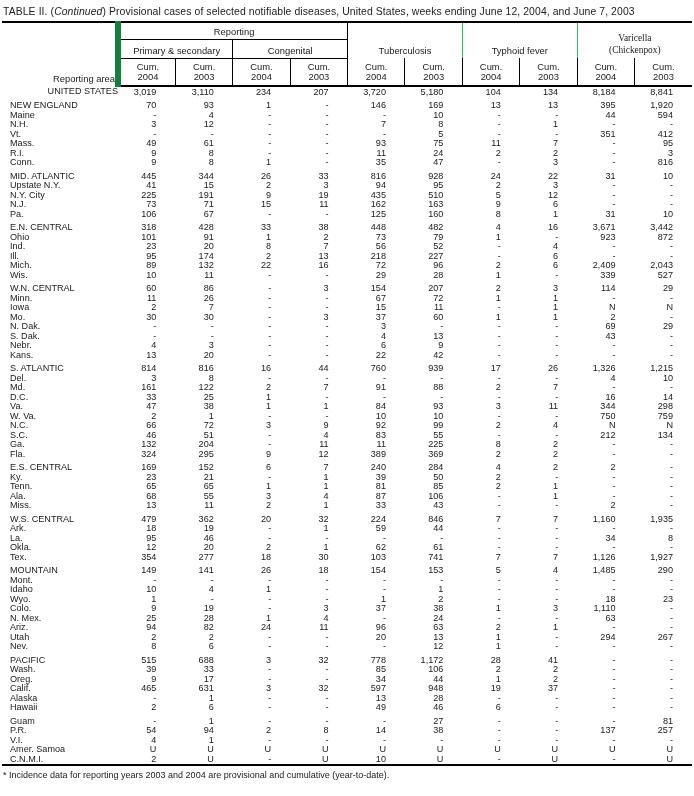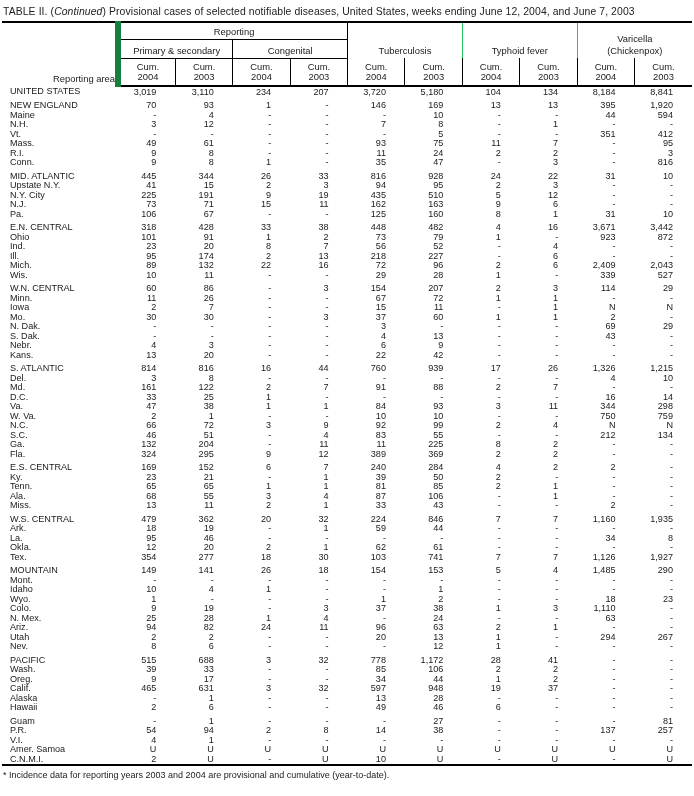--- a/index.html
+++ b/index.html
@@ -47,21 +47,21 @@
   th.grp-syphilis {
     border-left: 1px solid #000;
     border-right: 1px solid #000;
     border-bottom: 1px solid #000;
     padding: 3px 0 2px 0;
   }
   th.grp-span {
     border-right: 1px solid #22c55e;
     padding-bottom: 2px;
   }
-  th.grp-last { border-right: none; padding-bottom: 2px; line-height: 11.5px; }
+  th.grp-last { border-right: none; padding-bottom: 2px; line-height: 11.5px; font-family: Liberation Serif, serif; }
   th.sub {
     border-right: 1px solid #000;
     border-bottom: 1px solid #000;
     border-left: 1px solid #000;
     padding: 5px 0 2px 0;
     margin-left: 48px;
   }
   th.cum {
     border-left: 1px solid #000;
     border-bottom: 2px solid #000;
@@ -73,21 +73,21 @@
 
   tbody { border-bottom: 2px solid #000; }
   tbody td {
     font-size: 9.1px;
     line-height: 9.5px;
     white-space: nowrap;
     color: #1a1a1a;
   }
   td.area { text-align: left; padding-left: 8px; }
   td.num  { text-align: right; padding-right: 19px; }
-  tr.total-row td { padding-top: 1px; }
+  tr.total-row td { padding-top: 1px; text-align: right; }
   tr.sp td { height: 4px; line-height: 4px; font-size: 2px; }
 
   .footnotes { margin-top: 4px; padding-left: 1px; font-size: 9px; line-height: 11.5px; color: #222; }
   .footnotes .f1 span { display: inline-block; }
   .footnotes .f1 span.gap { margin-right: 26px; }
 </style>
 </head>
 <body>
 
 <div class="page">

